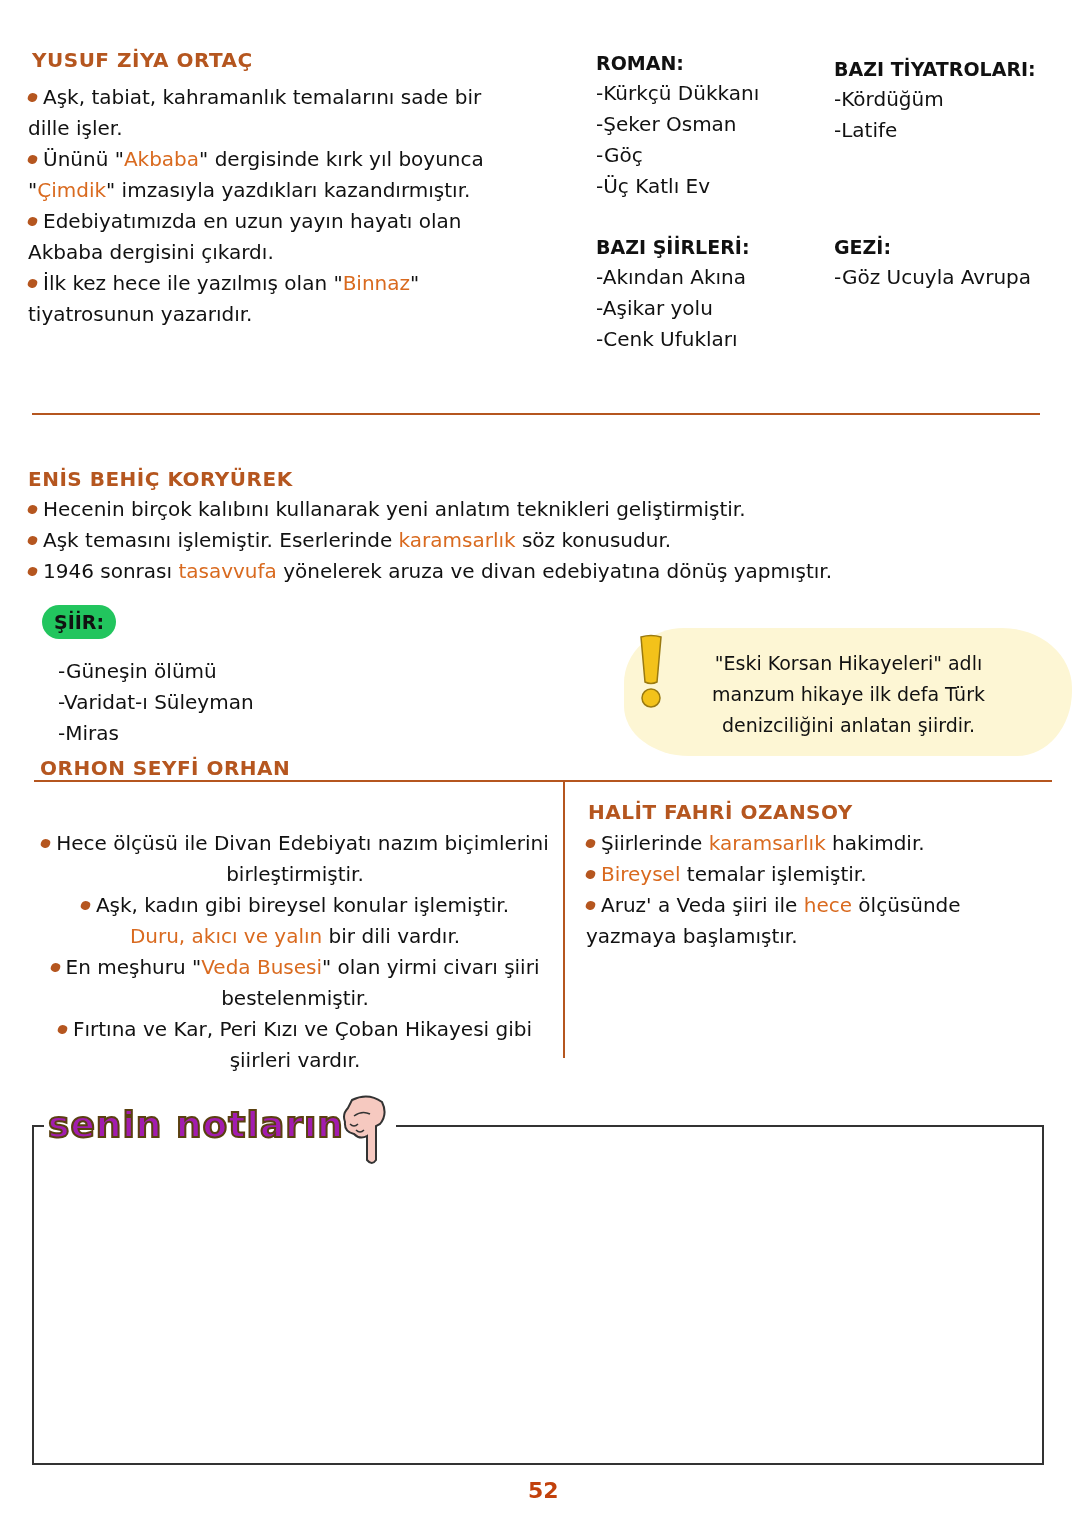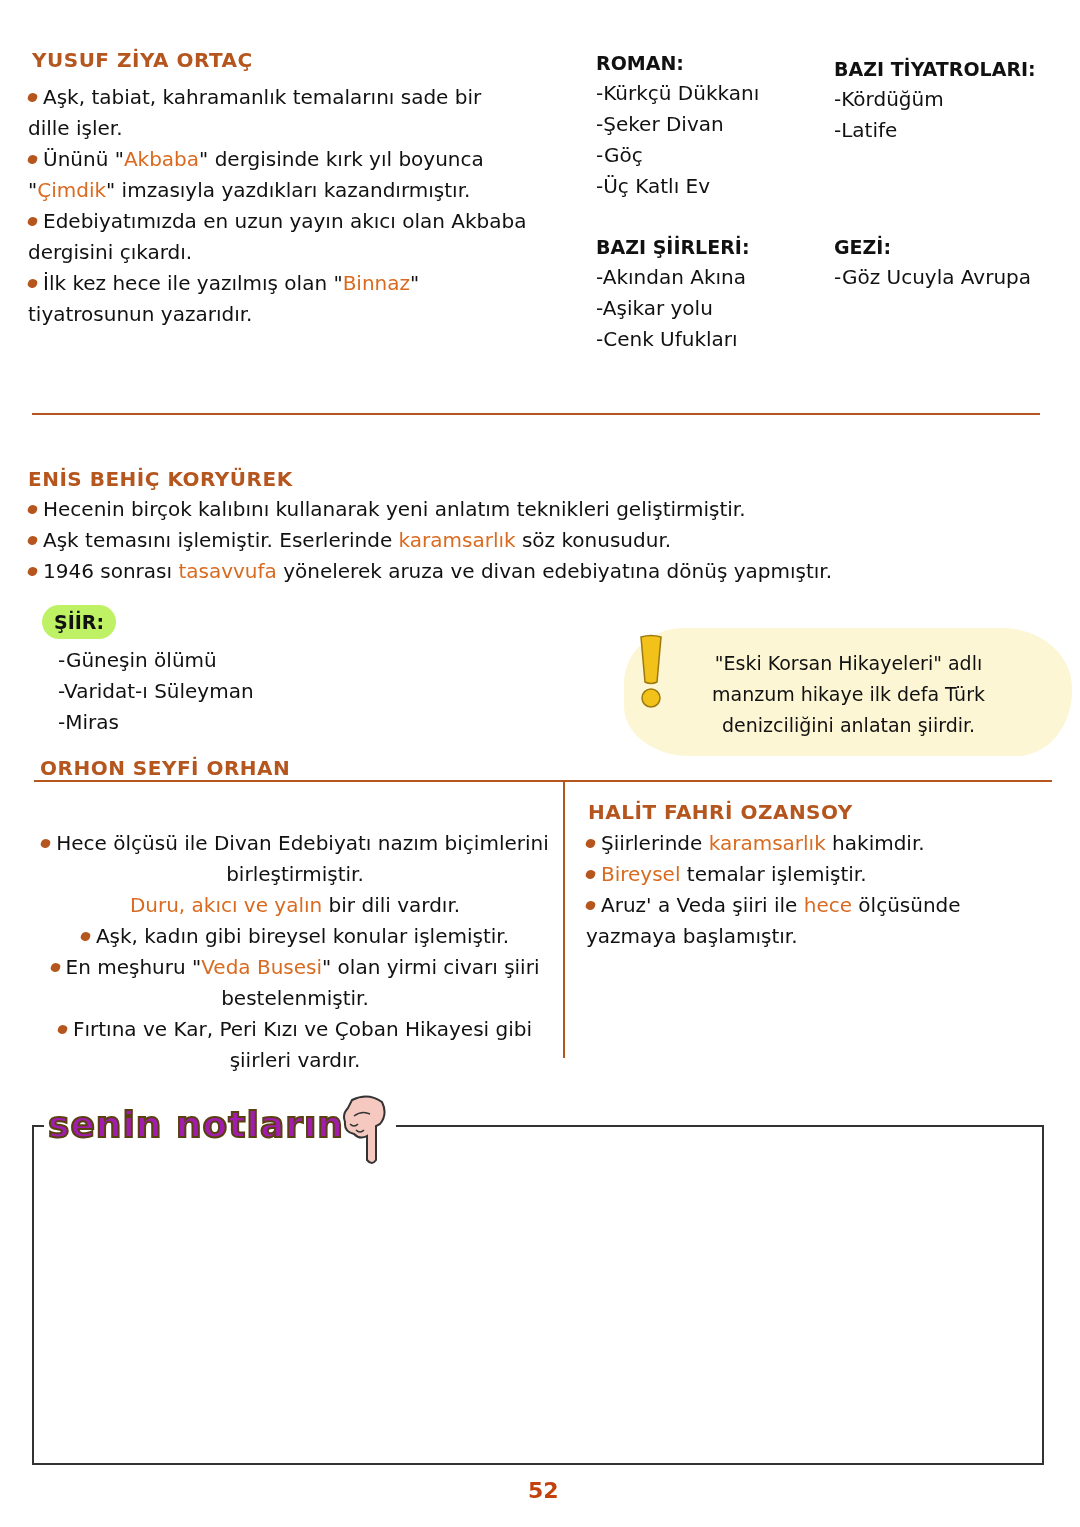--- a/index.html
+++ b/index.html
@@ -43,21 +43,21 @@
     }
     .list-item {
       font-size: 20px;
       line-height: 31px;
       white-space: nowrap;
     }
     .hr-brown { background: #b5561f; height: 2px; }
     .vr-brown { background: #b5561f; width: 2px; }
     .pill {
       display: inline-block;
-      background: #bef264;
+      background: #22c55e;
       border-radius: 18px;
       padding: 2px 12px;
       font-weight: bold;
       font-size: 19px;
       line-height: 30px;
     }
     .note-box {
       background: #fdf6d4;
       border-radius: 60px 70px 55px 65px / 55px 60px 65px 50px;
     }
@@ -83,31 +83,31 @@
 <div class="abs heading" style="left:32px; top:48px;">YUSUF ZİYA ORTAÇ</div>
 
 <div class="abs body-text" style="left:28px; top:82px; width:500px;">
   <div>
     <span class="bullet"></span><span>Aşk, tabiat, kahramanlık temalarını sade bir dille işler.</span>
   </div>
   <div>
     <span class="bullet"></span><span>Ününü "</span><span class="hl">Akbaba</span><span>" dergisinde kırk yıl boyunca "</span><span class="hl">Çimdik</span><span>" imzasıyla yazdıkları kazandırmıştır.</span>
   </div>
   <div>
-    <span class="bullet"></span><span>Edebiyatımızda en uzun yayın akıcı olan Akbaba dergisini çıkardı.</span>
+    <span class="bullet"></span><span>Edebiyatımızda en uzun yayın hayatı olan Akbaba dergisini çıkardı.</span>
   </div>
   <div>
     <span class="bullet"></span><span>İlk kez hece ile yazılmış olan "</span><span class="hl">Binnaz</span><span>" tiyatrosunun yazarıdır.</span>
   </div>
 </div>
 
 <div class="abs" style="left:596px; top:48px;">
   <div class="list-title">ROMAN:</div>
   <div class="list-item">-Kürkçü Dükkanı</div>
-  <div class="list-item">-Şeker Divan</div>
+  <div class="list-item">-Şeker Osman</div>
   <div class="list-item">-Göç</div>
   <div class="list-item">-Üç Katlı Ev</div>
 </div>
 
 <div class="abs" style="left:834px; top:54px;">
   <div class="list-title">BAZI TİYATROLARI:</div>
   <div class="list-item">-Kördüğüm</div>
   <div class="list-item">-Latife</div>
 </div>
 
@@ -134,21 +134,21 @@
   <div>
     <span class="bullet"></span><span>Aşk temasını işlemiştir. Eserlerinde </span><span class="hl">karamsarlık</span><span> söz konusudur.</span>
   </div>
   <div>
     <span class="bullet"></span><span>1946 sonrası </span><span class="hl">tasavvufa</span><span> yönelerek aruza ve divan edebiyatına dönüş yapmıştır.</span>
   </div>
 </div>
 
 <div class="abs" style="left:42px; top:605px;">
   <div class="pill">ŞİİR:</div>
-  <div style="padding-left:16px; margin-top:6px;">
+  <div style="padding-left:16px; margin-top:17px;">
     <div class="list-item">-Güneşin ölümü</div>
     <div class="list-item">-Varidat-ı Süleyman</div>
     <div class="list-item">-Miras</div>
   </div>
 </div>
 
 <div class="abs note-box" style="left:624px; top:628px; width:448px; height:128px;"></div>
 <div class="abs" style="left:636px; top:634px; width:30px; height:76px;">
   <svg width="30" height="76" viewBox="0 0 30 76">
     <path d="M5 3 Q15 0 25 3 L21 48 Q15 51 9 48 Z" fill="#f3c21a" stroke="#9a7a10" stroke-width="1.5"></path>
@@ -160,24 +160,24 @@
 <div class="abs hr-brown" style="left:34px; top:780px; width:1018px;"></div>
 <div class="abs vr-brown" style="left:563px; top:782px; height:276px;"></div>
 
 <div class="abs heading" style="left:40px; top:756px;">ORHON SEYFİ ORHAN</div>
 
 <div class="abs body-text" style="left:40px; top:828px; width:510px;text-align:center;">
   <div>
     <span class="bullet"></span><span>Hece ölçüsü ile Divan Edebiyatı nazım biçimlerini birleştirmiştir.</span>
   </div>
   <div>
+    <span class="bullet"></span><span>Aşk, kadın gibi bireysel konular işlemiştir.</span>
+  </div>
+  <div>
     <span class="hl">Duru, akıcı ve yalın</span><span> bir dili vardır.</span>
-  </div>
-  <div>
-    <span class="bullet"></span><span>Aşk, kadın gibi bireysel konular işlemiştir.</span>
   </div>
   <div>
     <span class="bullet"></span><span>En meşhuru "</span><span class="hl">Veda Busesi</span><span>" olan yirmi civarı şiiri bestelenmiştir.</span>
   </div>
   <div>
     <span class="bullet"></span><span>Fırtına ve Kar, Peri Kızı ve Çoban Hikayesi gibi şiirleri vardır.</span>
   </div>
 </div>
 
 <div class="abs heading" style="left:588px; top:800px;">HALİT FAHRİ OZANSOY</div>

